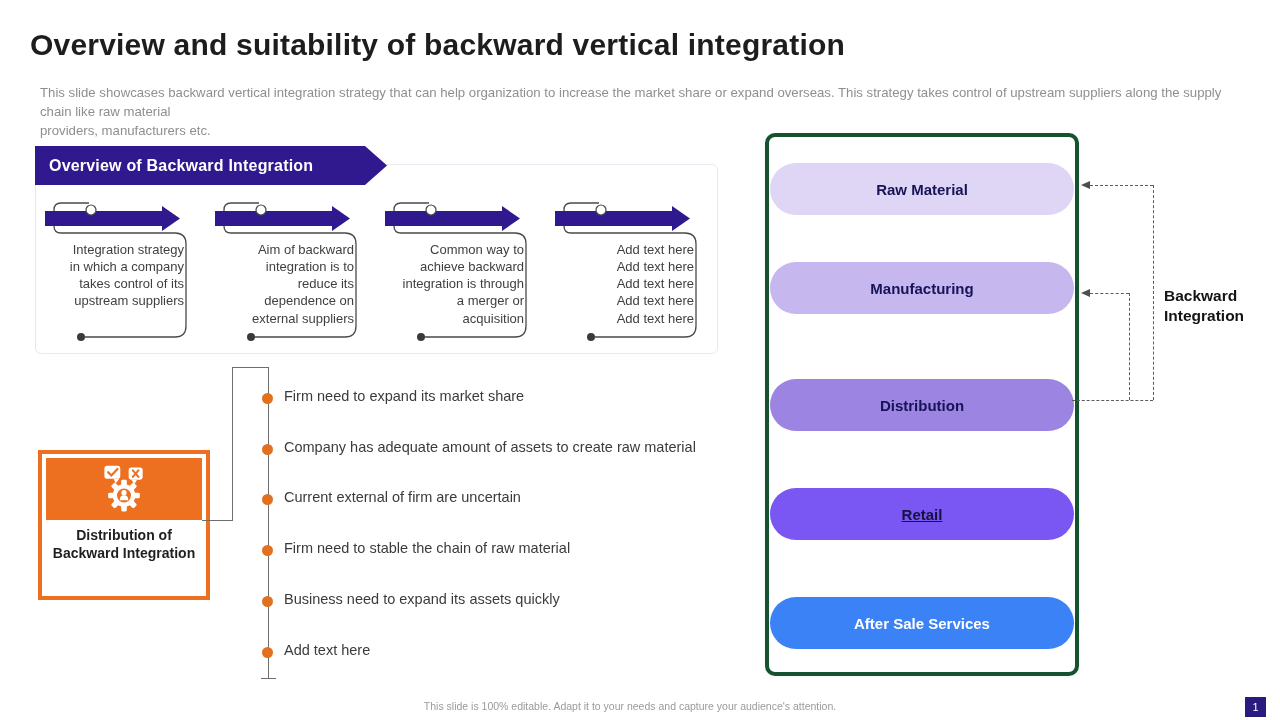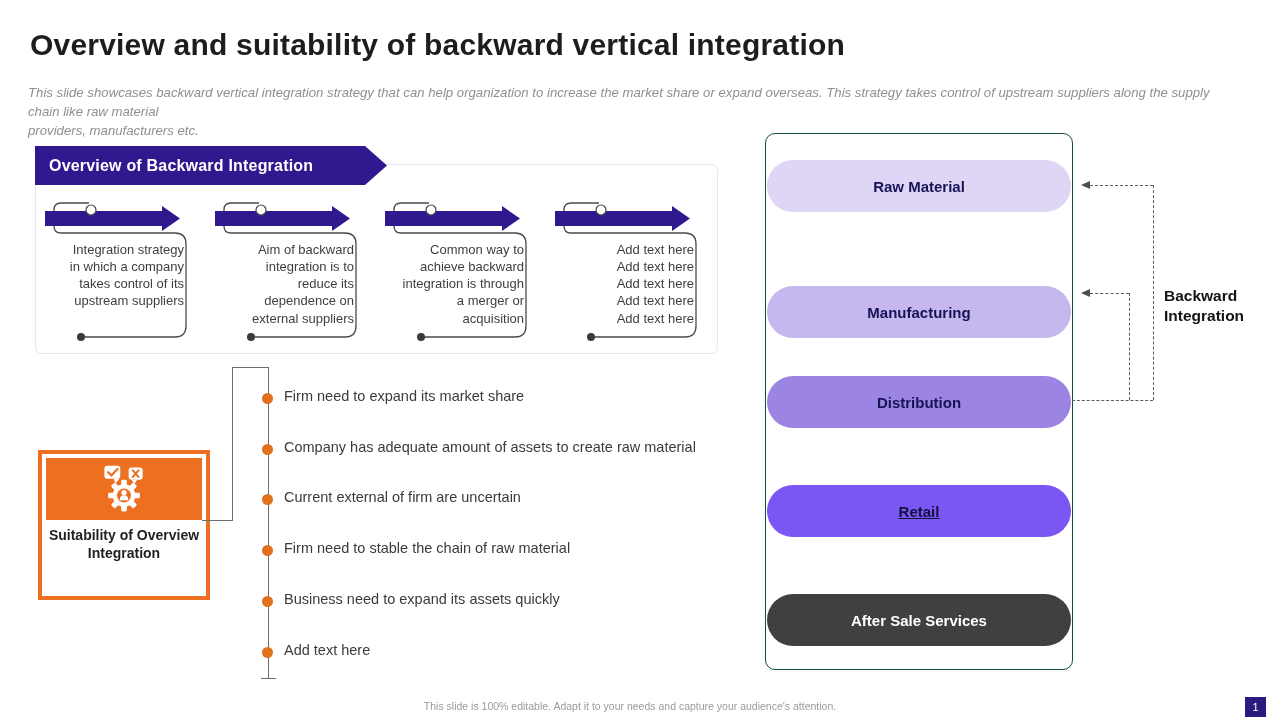--- a/index.html
+++ b/index.html
@@ -2,47 +2,47 @@
 <html><head>
 <meta charset="utf-8">
 <style>
   html,body{margin:0;padding:0;background:#fff;}
   body{width:1280px;height:720px;position:relative;overflow:hidden;
        font-family:"Liberation Sans",sans-serif;}
   .abs{position:absolute;}
 
   #title{left:30px;top:28px;width:1050px;font-size:30px;font-weight:800;
          color:#1d1d1d;letter-spacing:.2px;}
-  #subtitle{left:28px;top:83px;width:1212px;font-size:13.2px;line-height:1.45;
-            color:#8f8f8f;white-space:pre-line;font-style:italic;}
+  #subtitle{left:40px;top:83px;width:1212px;font-size:13.2px;line-height:1.45;
+            color:#8f8f8f;white-space:pre-line;}
 
   
   #ov-border{left:35px;top:164px;width:681px;height:188px;
              border:1px solid #eae7f2;border-radius:6px;}
   #banner{left:35px;top:146px;width:352px;height:39px;background:#30188F;
           clip-path:polygon(0 0,calc(100% - 22px) 0,100% 50%,calc(100% - 22px) 100%,0 100%);
           color:#fff;font-weight:700;font-size:16px;display:flex;align-items:center;
           padding-left:14px;box-sizing:border-box;letter-spacing:.2px;}
   .col{position:absolute;top:195px;width:150px;height:152px;}
   .c0{left:45px}.c1{left:215px}.c2{left:385px}.c3{left:555px}
   .col svg{position:absolute;left:0;top:0;}
   .col-text{position:absolute;top:46px;right:11px;width:122px;text-align:right;
             font-size:13px;line-height:1.32;color:#3f3f3f;white-space:pre-line;}
 
   
   #card{left:765px;top:133px;width:306px;height:535px;background:#fff;
-        border:1px solid #14532d;border-radius:10px;box-shadow:0 1px 4px rgba(0,0,0,.05);}
+        border:4px solid #14532d;border-radius:10px;box-shadow:0 1px 4px rgba(0,0,0,.05);}
   .pill{position:absolute;left:1px;right:1px;height:52px;border-radius:26px;
         display:flex;align-items:center;justify-content:center;
         font-weight:700;font-size:15px;color:#161357;}
   .p0{top:26px;background:#DED6F4;}
-  .p1{top:152px;background:#C6B7EF;}
+  .p1{top:125px;background:#C6B7EF;}
   .p2{top:242px;background:#9C85E2;}
   .p3{top:351px;background:#7A57F2;color:#14123F;text-decoration:underline;}
-  .p4{top:460px;background:#404040;color:#fff;}
+  .p4{top:460px;background:#3b82f6;color:#fff;}
 
   
   .dash-v{border-left:1px dashed #5c5c5c;width:0;}
   .dash-h{border-top:1px dashed #5c5c5c;height:0;}
   #dv1{left:1153px;top:185px;height:215px;}
   #dv2{left:1129px;top:293px;height:107px;}
   #dh1{left:1090px;top:185px;width:63px;}
   #dh2{left:1090px;top:293px;width:39px;}
   #dh3{left:1072px;top:400px;width:81px;}
   .ah{width:0;height:0;border-top:4px solid transparent;border-bottom:4px solid transparent;
@@ -170,21 +170,21 @@
           <rect x="-3" y="-17" width="6" height="7" rx="1.5" transform="rotate(270)"></rect>
           <rect x="-3" y="-17" width="6" height="7" rx="1.5" transform="rotate(315)"></rect>
         </g>
         <circle r="12" fill="#fff"></circle>
         <circle r="7.5" fill="#ED7020"></circle>
         <circle cx="0" cy="-3" r="2.8" fill="#fff"></circle>
         <path d="M-4.6 5 Q-4.6 -0.2 0 -0.2 Q4.6 -0.2 4.6 5 Z" fill="#fff"></path>
       </g>
     </svg>
   </div>
-  <div id="suit-title">Suitability of Overview Integration</div>
+  <div id="suit-title">Distribution of Backward Integration</div>
 </div>
 
 <div class="abs line-h" id="cA"></div>
 <div class="abs line-v" id="cB"></div>
 <div class="abs line-h" id="cC"></div>
 <div class="abs line-v" id="spine"></div>
 <div class="abs line-h" id="tick"></div>
 
 <div class="brow b0">
   <span class="bdot"></span>

